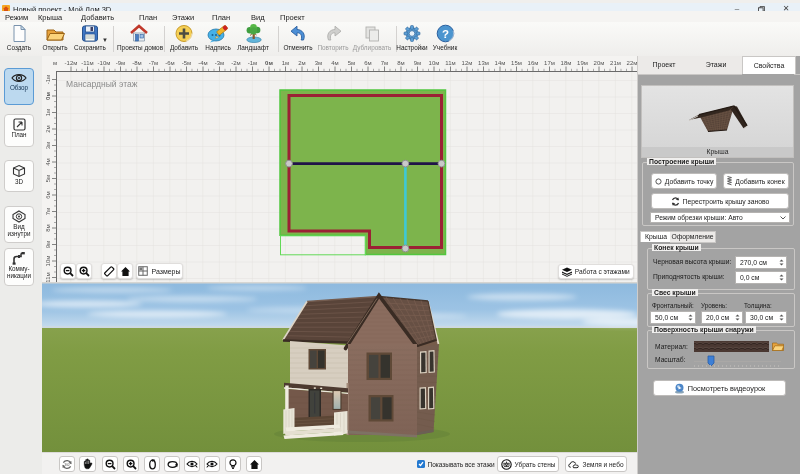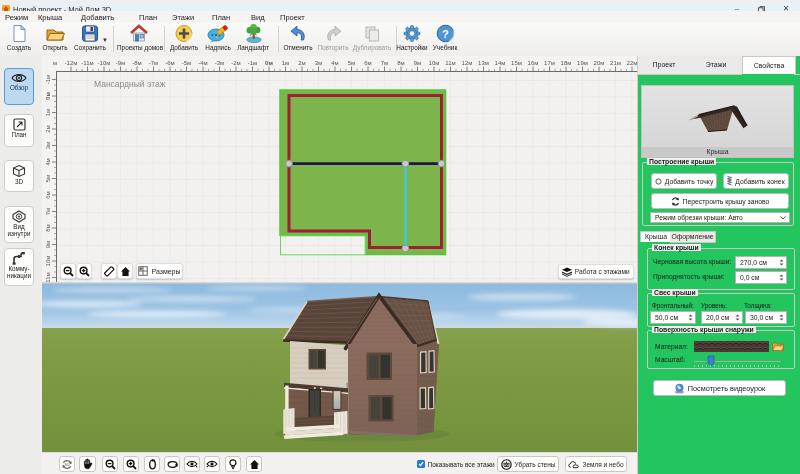--- a/index.html
+++ b/index.html
@@ -19,34 +19,34 @@
   #sidebar{left:0;top:56px;width:42px;height:418px;background:#ececea;border-right:1px solid #d8d6d4;}
   .sbtn{position:absolute;left:4px;width:28px;border:1px solid #cfcdcb;border-radius:4px;background:#fdfdfc;
         font-size:6.3px;color:#222;text-align:center;padding-top:3px;}
   .sbtn svg{display:block;margin:0 auto;}
   .sbtn.active{background:#bcd9ef;border:1.5px solid #5b9bd5;color:#10304e;}
   
   #hruler{left:42px;top:56px;width:595px;height:15px;background:#f4f3f1;overflow:hidden;}
   #vruler{left:42px;top:71px;width:14px;height:211px;background:#f4f3f1;overflow:hidden;}
   #planwrap{left:56px;top:71px;width:581px;height:211px;border-left:1px solid #6a6a6a;border-top:1px solid #6a6a6a;
             background:#f2f1ef;overflow:hidden;}
-  #plantitle{left:66px;top:79px;font-size:8.5px;color:#8b8b8b;margin-left:28px;}
+  #plantitle{left:66px;top:79px;font-size:8.5px;color:#8b8b8b;}
   .ovbtn{position:absolute;background:#fff;border:1px solid #e0dedc;border-radius:3px;
          box-shadow:0 1px 1.5px rgba(0,0,0,.18);display:flex;align-items:center;justify-content:center;
          font-size:7px;color:#1b1b1b;}
   
   #view3d{left:42px;top:282px;width:595px;height:170px;overflow:hidden;}
   
   #bottombar{left:42px;top:452px;width:595px;height:22px;background:#f2f1f0;border-top:1px solid #dcdad8;}
   .bbtn{position:absolute;top:3px;background:#fff;border:1px solid #c9c7c5;border-radius:3px;height:14px;width:14px;
         display:flex;align-items:center;justify-content:center;}
   .bwide{position:absolute;top:3px;background:#fff;border:1px solid #c9c7c5;border-radius:3px;height:14px;
         display:flex;align-items:center;justify-content:center;font-size:6.5px;color:#1b1b1b;gap:3px;}
   
-  #rpanel{left:637px;top:56px;width:163px;height:418px;background:#22c55e;border-left:1px solid #cfcdcb;font-size:6.7px;color:#1b1b1b;}
+  #rpanel{left:637px;top:56px;width:163px;height:418px;background:#a3a3a3;border-left:1px solid #cfcdcb;font-size:6.7px;color:#1b1b1b;}
   .rtab{position:absolute;top:0;height:18px;line-height:18px;text-align:center;font-size:7px;color:#1b1b1b;}
   .groupbox{position:absolute;border:1px solid #c9c7c5;border-radius:2px;}
   .gtitle{position:absolute;top:-5px;left:4px;background:#f0efee;padding:0 2px;font-weight:bold;font-size:6.8px;white-space:nowrap;}
   .pbtn{position:absolute;background:#fff;border:1px solid #bdbbb9;border-radius:3px;display:flex;align-items:center;
         justify-content:center;font-size:6.8px;color:#1b1b1b;gap:3px;}
   .spin{position:absolute;background:#fff;border:1px solid #b5b3b1;font-size:6.8px;color:#1b1b1b;}
   .spin .val{position:absolute;left:4px;top:2px;}
 </style></head>
 <body>
 <div id="titlebar" class="abs">

